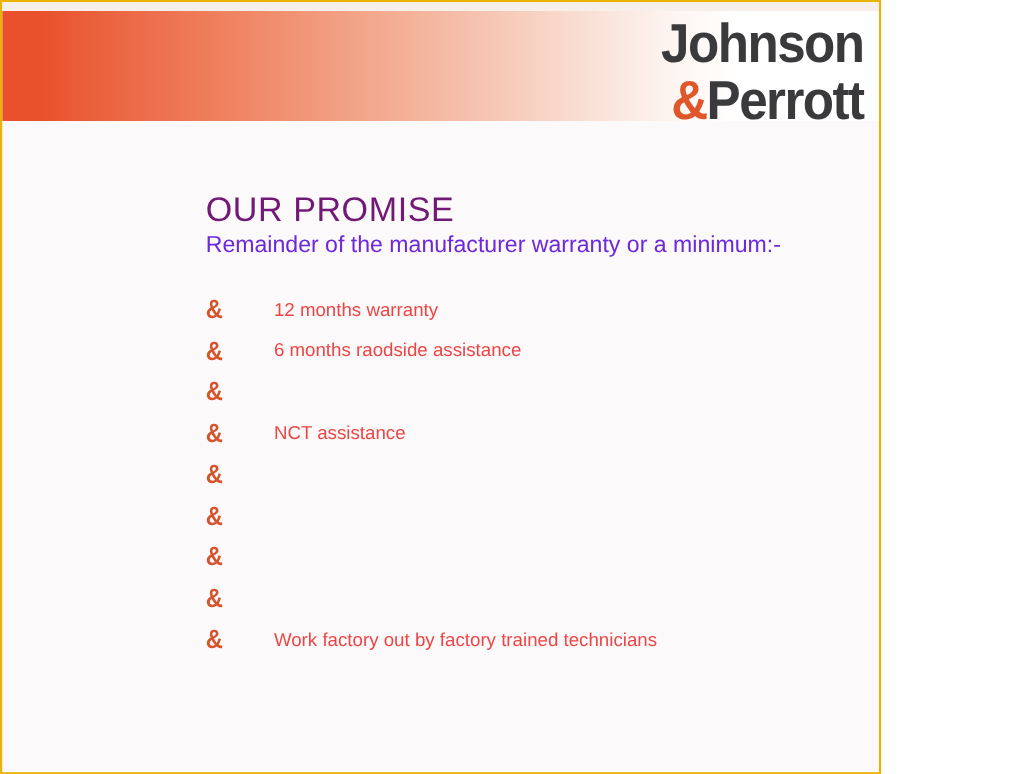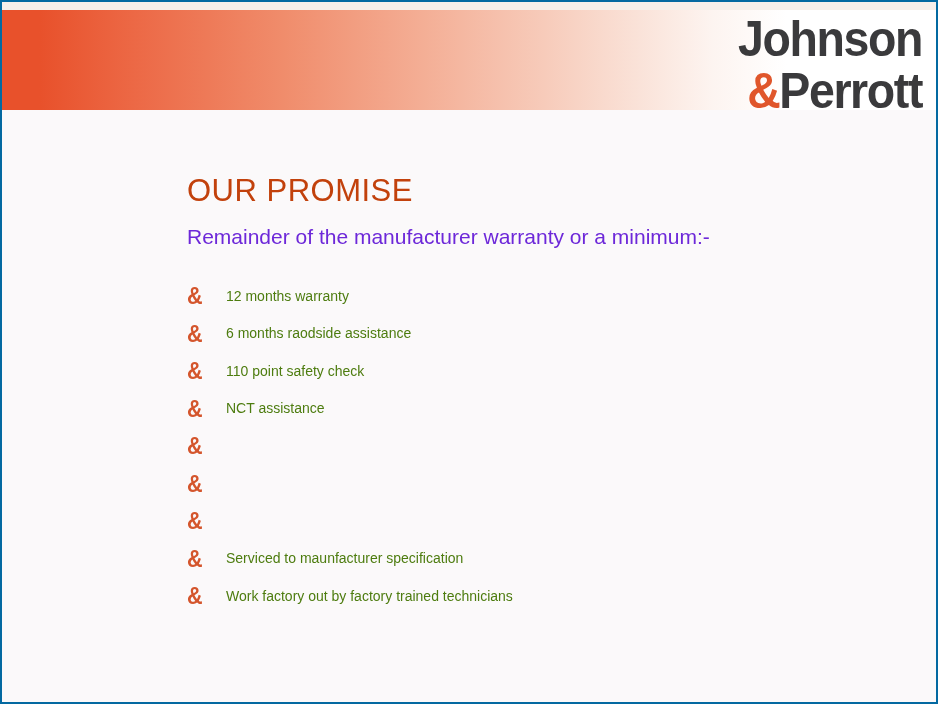--- a/index.html
+++ b/index.html
@@ -3,25 +3,25 @@
 <meta charset="utf-8">
 <style>
   html, body {
     margin: 0;
     padding: 0;
     background: #ffffff;
   }
 
   .page {
     position: relative;
-    width: 938px;
+    width: 801px;
     height: 704px;
     box-sizing: border-box;
     background: #FBF9FA;
-    border: 2px solid #0369a1;
+    border: 2px solid #eab308;
     overflow: hidden;
     font-family: "Liberation Sans", sans-serif;
   }
 
   
   .top-gap {
     position: absolute;
     left: 0;
     top: 0;
     width: 100%;
@@ -91,23 +91,23 @@
 
   .content {
     position: absolute;
     left: 185px;
     top: 172px;
     right: 20px;
   }
 
   .page-title {
     font-size: 31px;
-    color: #c2410c;
+    color: #701a75;
     letter-spacing: 0.5px;
-    margin: 0 0 16px 0;
+    margin: 0 0 2px 0;
     font-weight: normal;
     line-height: 1.1;
   }
 
   .subtitle {
     font-size: 21px;
     color: #6d28d9;
     margin: 0 0 28px 0;
     line-height: 1.2;
     font-weight: normal;
@@ -132,24 +132,25 @@
     font-family: "Liberation Sans", sans-serif;
     font-weight: bold;
     font-size: 24px;
     line-height: 24px;
     color: #D4552C;
     transform: scaleX(0.9);
     transform-origin: left center;
   }
 
   .item-text {
-    font-size: 14px;
-    color: #4d7c0f;
+    font-size: 17px;
+    color: #ef4444;
     line-height: 1.2;
     white-space: nowrap;
+    margin-left: 23px;
   }
 </style>
 </head>
 <body>
 
 <div class="page">
 
   <div class="top-gap"></div>
 
   <div class="header-band"></div>
@@ -167,38 +168,36 @@
       <li class="promise-item">
         <span class="bullet-amp">&amp;</span>
         <span class="item-text">12 months warranty</span>
       </li>
       <li class="promise-item">
         <span class="bullet-amp">&amp;</span>
         <span class="item-text">6 months raodside assistance</span>
       </li>
       <li class="promise-item">
         <span class="bullet-amp">&amp;</span>
-        <span class="item-text">110 point safety check</span>
       </li>
       <li class="promise-item">
         <span class="bullet-amp">&amp;</span>
         <span class="item-text">NCT assistance</span>
       </li>
       <li class="promise-item">
         <span class="bullet-amp">&amp;</span>
       </li>
       <li class="promise-item">
         <span class="bullet-amp">&amp;</span>
       </li>
       <li class="promise-item">
         <span class="bullet-amp">&amp;</span>
       </li>
       <li class="promise-item">
         <span class="bullet-amp">&amp;</span>
-        <span class="item-text">Serviced to maunfacturer specification</span>
       </li>
       <li class="promise-item">
         <span class="bullet-amp">&amp;</span>
         <span class="item-text">Work factory out by factory trained technicians</span>
       </li>
     </ul>
   </div>
 
 </div>
 

